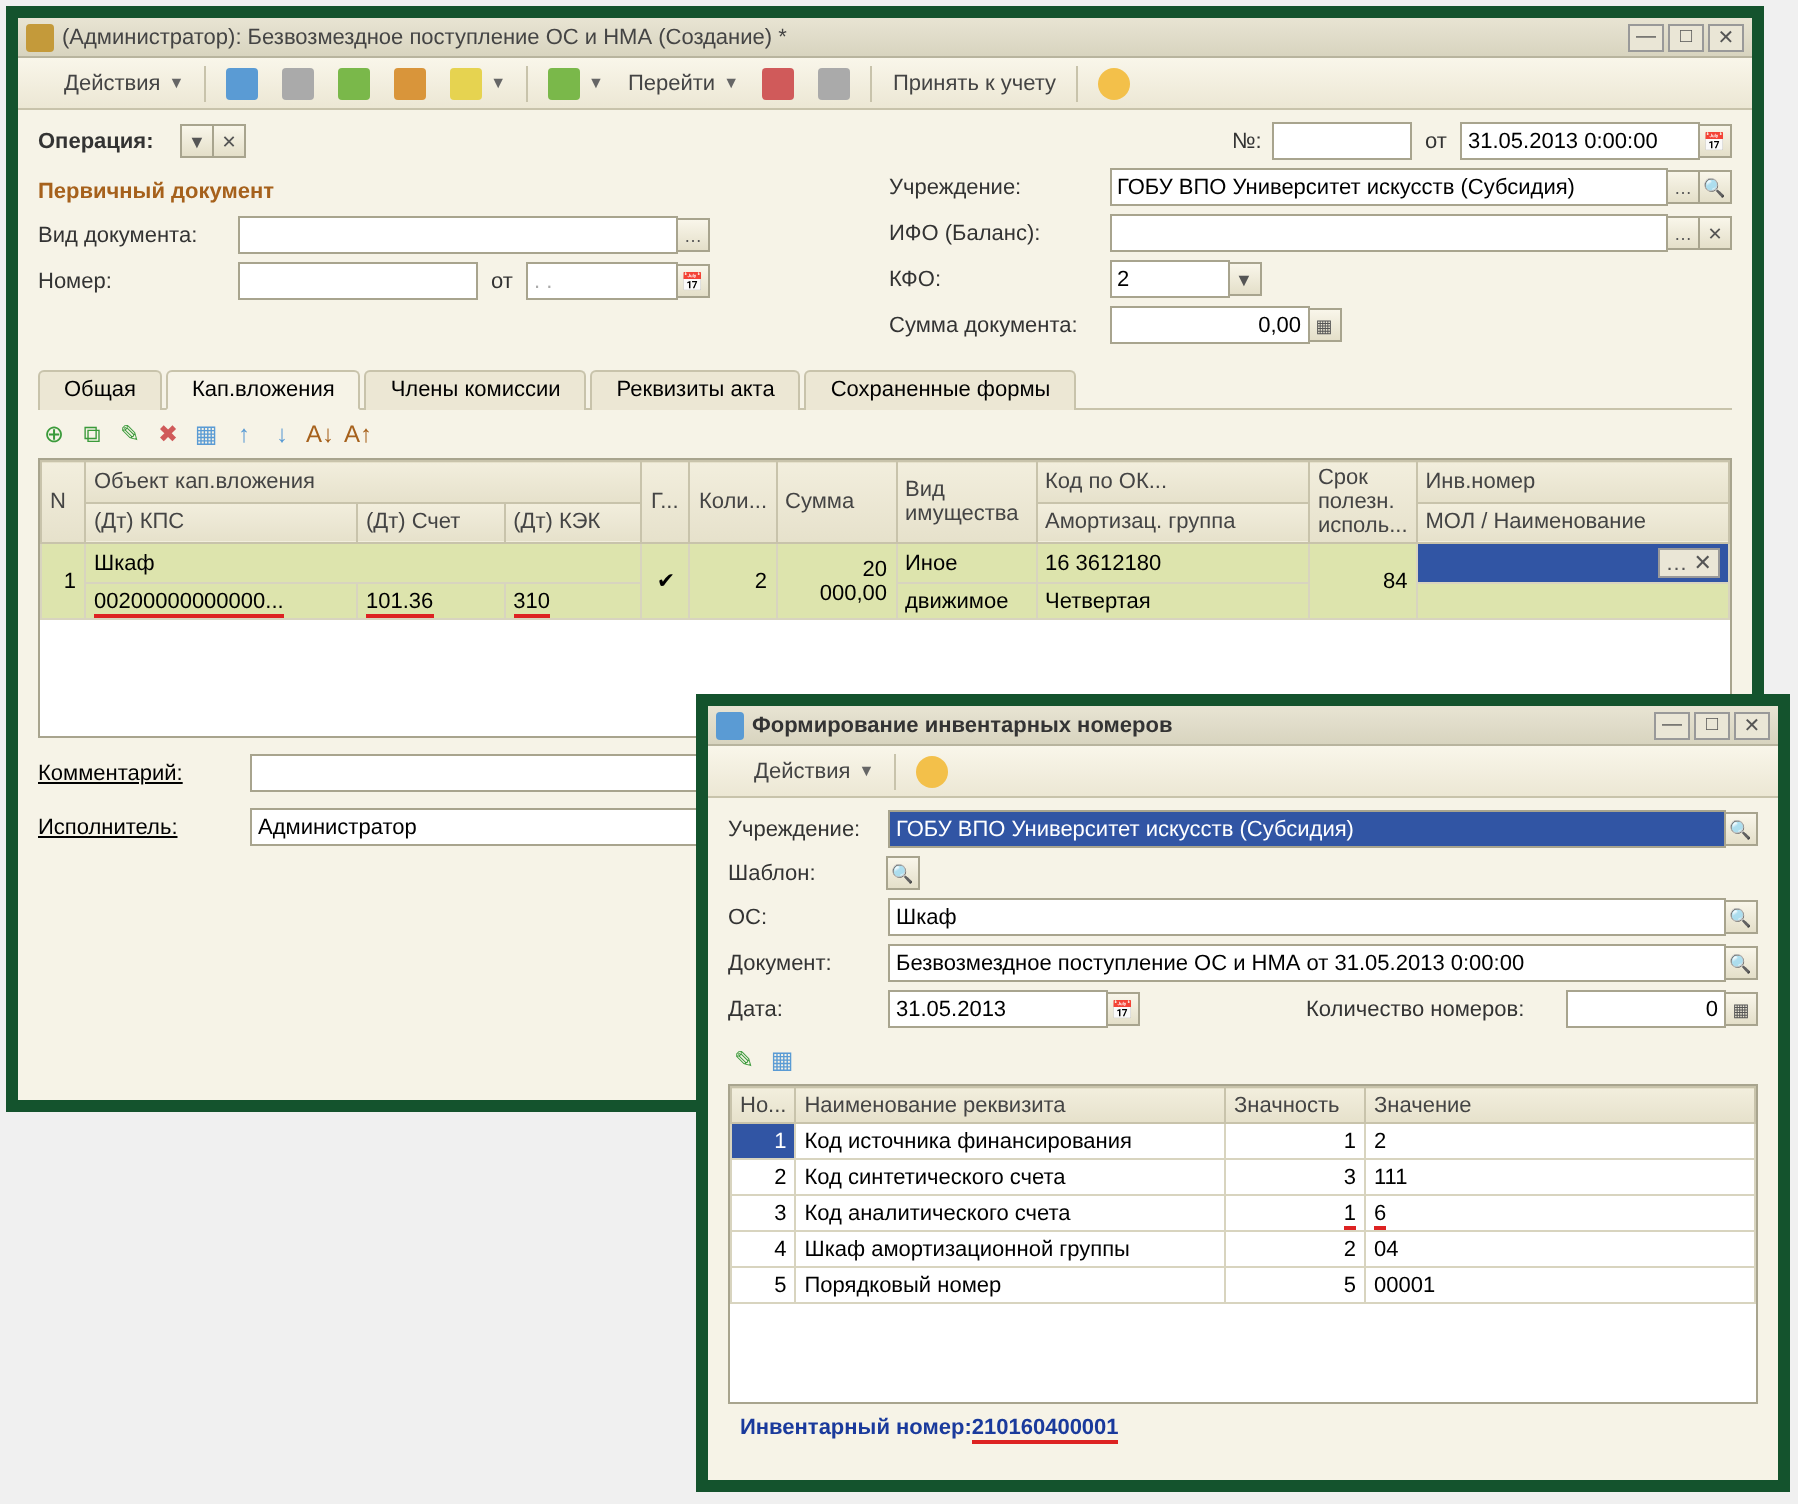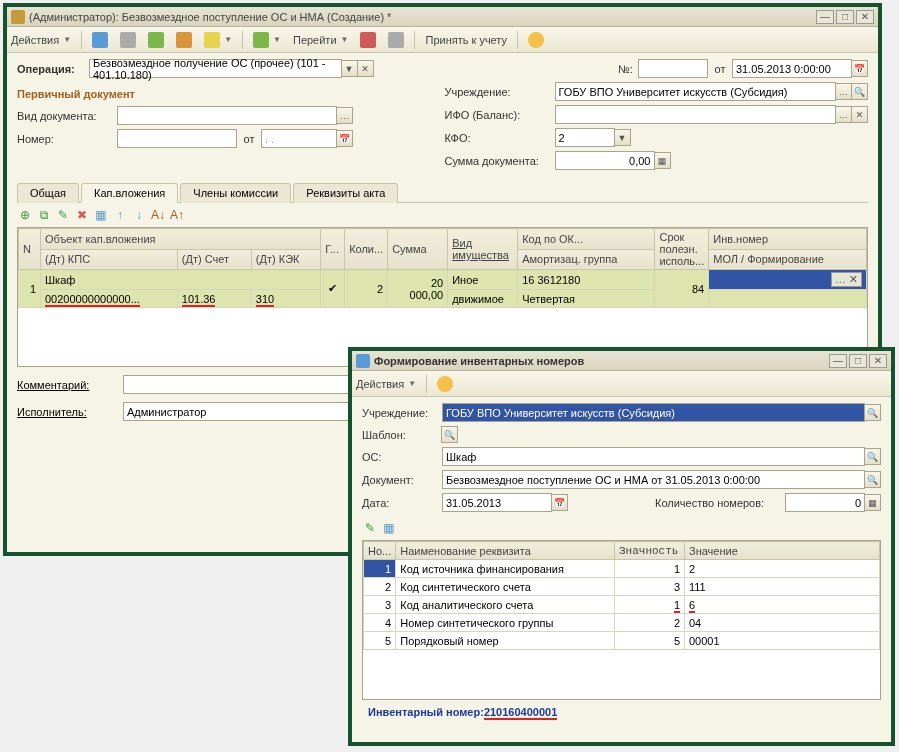--- a/index.html
+++ b/index.html
@@ -1,28 +1,28 @@
 <!DOCTYPE html>
 <html><head>
 <meta charset="utf-8">
 <style>
 * { box-sizing: border-box; margin: 0; padding: 0; font-family: Tahoma, Arial, sans-serif; font-size: 11px; }
 body { background: #f0f0f0; width: 899px; height: 752px; position: relative; }
 
-.window { position: absolute; background: #f6f3e7; border: 4px solid #14532d; }
+.window { position: absolute; background: #f6f3e7; border: 6px solid #14532d; }
 .win1 { left: 3px; top: 3px; width: 879px; height: 553px; }
 .win2 { left: 348px; top: 347px; width: 547px; height: 399px; }
 
 .titlebar { height: 20px; background: linear-gradient(#e8e4d3,#d8d4bf); display: flex; align-items: center; padding: 0 4px; border-bottom: 1px solid #b8b49e; }
 .titlebar .ticon { width: 14px; height: 14px; margin-right: 4px; display:inline-block; background:#c49a3a; border-radius:2px;}
 .titlebar .ttext { flex: 1; color: #444; font-weight: normal; }
 .titlebar .tctrl { display:flex; gap:2px; }
 .titlebar .tbtn { width: 18px; height: 14px; border:1px solid #999; background:#eae6d6; display:flex; align-items:center; justify-content:center; color:#555; cursor:pointer; font-size:10px;}
 
-.toolbar { height: 26px; background: linear-gradient(#f9f6ea,#ece7d4); border-bottom: 1px solid #c8c3ab; display:flex; align-items:center; padding: 0 0; gap:4px; }
+.toolbar { height: 26px; background: linear-gradient(#f9f6ea,#ece7d4); border-bottom: 1px solid #c8c3ab; display:flex; align-items:center; padding: 0 19px; gap:4px; }
 .tb-sep { width:1px; height:18px; background:#c8c3ab; margin:0 2px;}
 .tb-btn { height:20px; padding:0 3px; display:flex; align-items:center; gap:3px; cursor:pointer; border:1px solid transparent; border-radius:2px; color:#444;}
 .tb-ico { width:16px; height:16px; display:inline-block; border-radius:2px; }
 .ico-blue{background:#5a9bd4;} .ico-green{background:#7ab84a;} .ico-red{background:#d05a5a;} .ico-orange{background:#d9953a;} .ico-gray{background:#aaa;} .ico-yel{background:#e6d350;}
 .dd { font-size:8px; color:#666; margin-left:1px;}
 
 .body { padding: 6px 10px; }
 .row { display:flex; align-items:center; margin-bottom:4px; }
 .row label { width: 100px; color:#333; }
 .row .lab-s { width: 80px; }
@@ -112,23 +112,20 @@
       </div>
     <div class="tb-sep"></div>
     <div class="tb-btn">
         <span class="tb-ico" style="background:#f3c04a;border-radius:50%;"></span>
       </div>
   </div>
 
   <div class="body">
     <div class="row">
       <label style="font-weight:bold;width:72px;">Операция:</label>
-      <div class="input" style="flex:1;max-width:420px;">
-          <span>Безвозмездное получение ОС (прочее) (101 - 401.10.180)</span>
-        </div>
       <div class="inpbtn">▼</div>
       <div class="inpbtn">✕</div>
       <div style="flex:1"></div>
       <label style="width:20px;">№:</label>
       <div class="input" style="width:70px;"></div>
       <label style="width:24px;text-align:center;">от</label>
       <div class="input" style="width:120px;">
           <span>31.05.2013 0:00:00</span>
         </div>
       <div class="inpbtn">📅</div>
@@ -182,20 +179,21 @@
           <div class="inpbtn">▦</div>
         </div>
       </div>
     </div>
 
     <div class="tabs">
       <div class="tab">Общая</div>
       <div class="tab active">Кап.вложения</div>
       <div class="tab">Члены комиссии</div>
       <div class="tab">Реквизиты акта</div>
+      <div class="tab">Сохраненные формы</div>
     </div>
 
     <div class="gridtb">
       <span class="gicon" style="color:#3a9a3a;">⊕</span>
       <span class="gicon" style="color:#3a9a3a;">⧉</span>
       <span class="gicon" style="color:#3a9a3a;">✎</span>
       <span class="gicon" style="color:#d05a5a;">✖</span>
       <span class="gicon" style="color:#5a9bd4;">▦</span>
       <span class="gicon" style="color:#5a9bd4;">↑</span>
       <span class="gicon" style="color:#5a9bd4;">↓</span>
@@ -205,31 +203,31 @@
 
     <div class="gridwrap">
       <table class="grid">
         <tbody>
             <tr>
           <th rowspan="2" style="width:22px;">N</th>
           <th colspan="3">Объект кап.вложения</th>
           <th rowspan="2" style="width:24px;">Г...</th>
           <th rowspan="2" style="width:40px;">Коли...</th>
           <th rowspan="2" style="width:60px;">Сумма</th>
-          <th rowspan="2" style="width:70px;text-decoration:underline;">Вид имущества</th>
+          <th rowspan="2" style="width:70px;">Вид имущества</th>
           <th>Код по ОК...</th>
           <th rowspan="2" style="width:50px;">Срок полезн. исполь...</th>
           <th>Инв.номер</th>
         </tr>
         <tr>
           <th>(Дт) КПС</th>
           <th>(Дт) Счет</th>
           <th>(Дт) КЭК</th>
           <th>Амортизац. группа</th>
-          <th>МОЛ / Формирование</th>
+          <th>МОЛ / Наименование</th>
         </tr>
         <tr class="hilite">
           <td rowspan="2" style="text-align:right;">1</td>
           <td colspan="3">Шкаф</td>
           <td rowspan="2" style="text-align:center;">✔</td>
           <td rowspan="2" style="text-align:right;">2</td>
           <td rowspan="2" style="text-align:right;padding-left:15px;">20 000,00</td>
           <td>Иное</td>
           <td>16 3612180</td>
           <td rowspan="2" style="text-align:right;">84</td>
@@ -325,21 +323,21 @@
     <div class="gridtb">
       <span class="gicon" style="color:#3a9a3a;">✎</span>
       <span class="gicon" style="color:#5a9bd4;">▦</span>
     </div>
     <div class="gridwrap" style="min-height:160px;">
       <table class="grid">
         <tbody>
             <tr>
           <th style="width:30px;">Но...</th>
           <th>Наименование реквизита</th>
-          <th style="width:70px;font-family:Liberation Mono, monospace;">Значность</th>
+          <th style="width:70px;">Значность</th>
           <th style="width:195px;">Значение</th>
         </tr>
         <tr>
               <td class="cellsel" style="color:#fff;text-align:right;">1</td>
               <td>Код источника финансирования</td>
               <td style="text-align:right;">1</td>
               <td>2</td>
             </tr>
         <tr>
               <td style="text-align:right;">2</td>
@@ -348,21 +346,21 @@
               <td>111</td>
             </tr>
         <tr>
               <td style="text-align:right;">3</td>
               <td>Код аналитического счета</td>
               <td style="text-align:right;"><span class="redline">1</span></td>
               <td><span class="redline">6</span></td>
             </tr>
         <tr>
               <td style="text-align:right;">4</td>
-              <td>Номер синтетического группы</td>
+              <td>Шкаф амортизационной группы</td>
               <td style="text-align:right;">2</td>
               <td>04</td>
             </tr>
         <tr>
               <td style="text-align:right;">5</td>
               <td>Порядковый номер</td>
               <td style="text-align:right;">5</td>
               <td>00001</td>
             </tr>
       </tbody>

